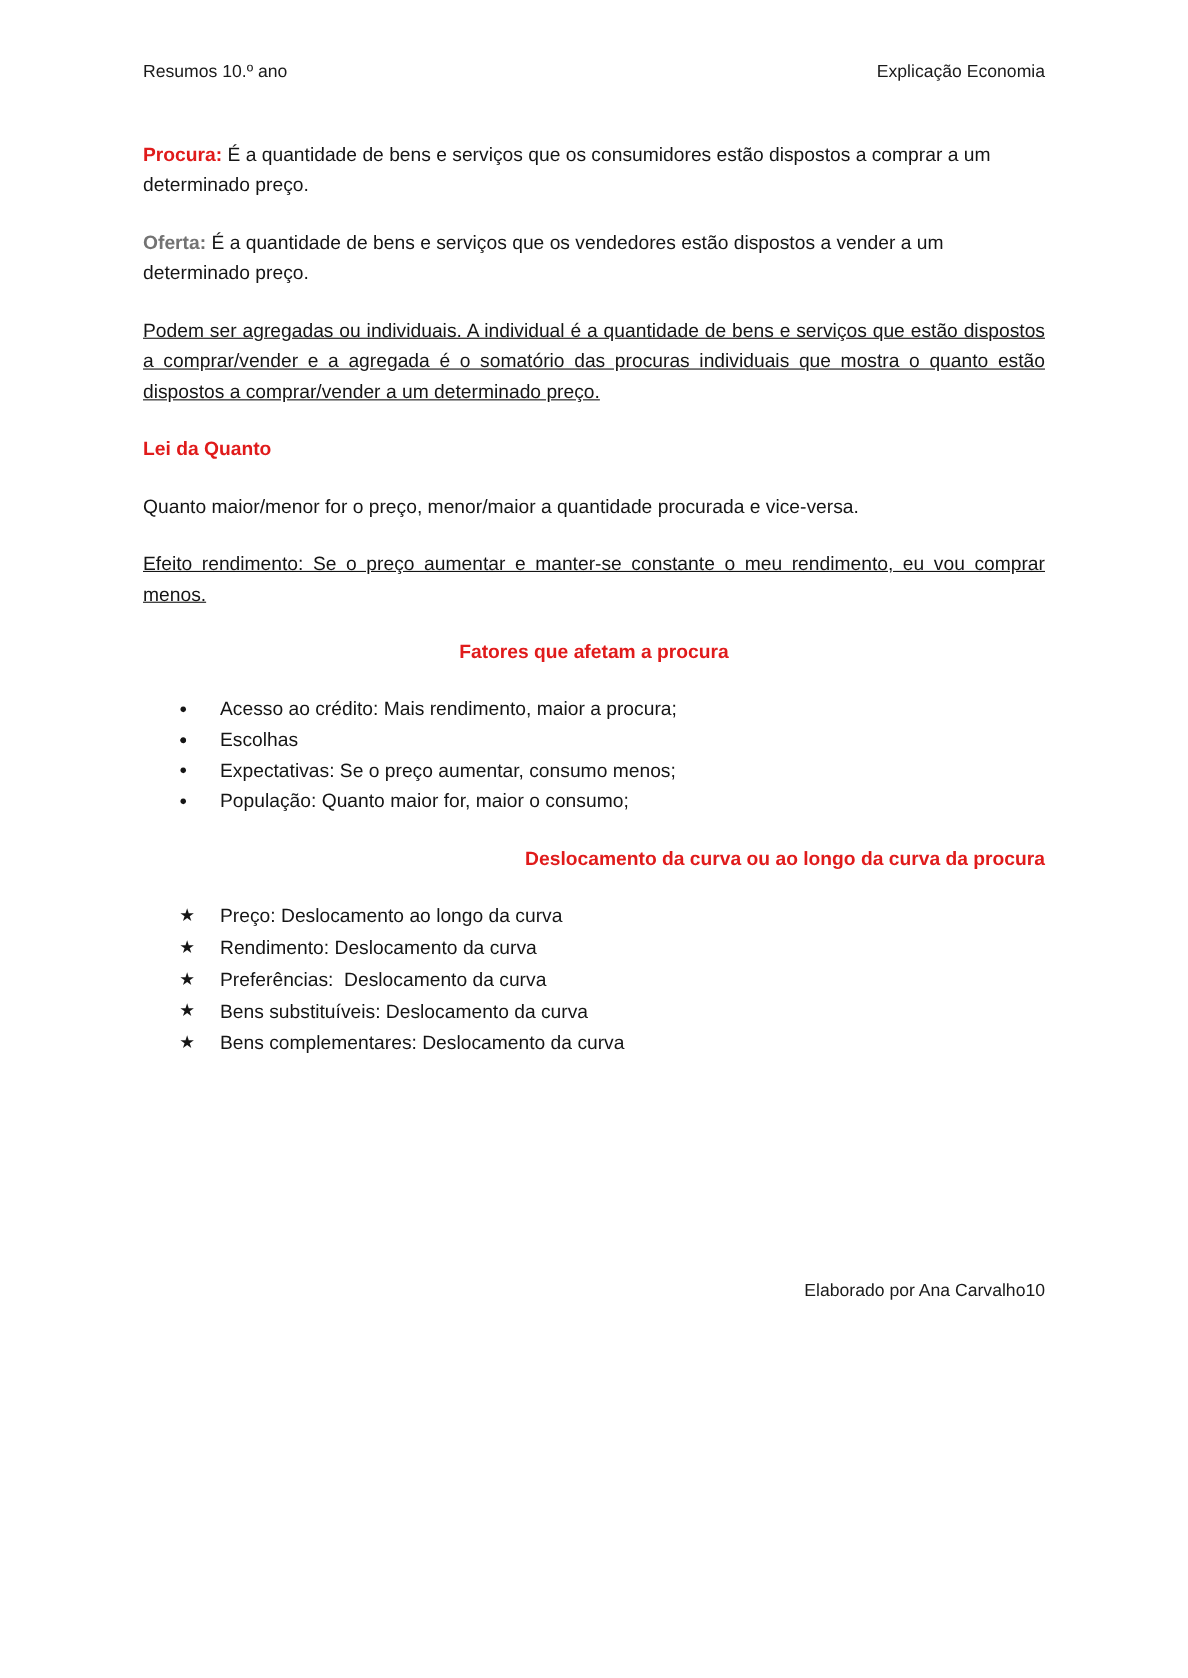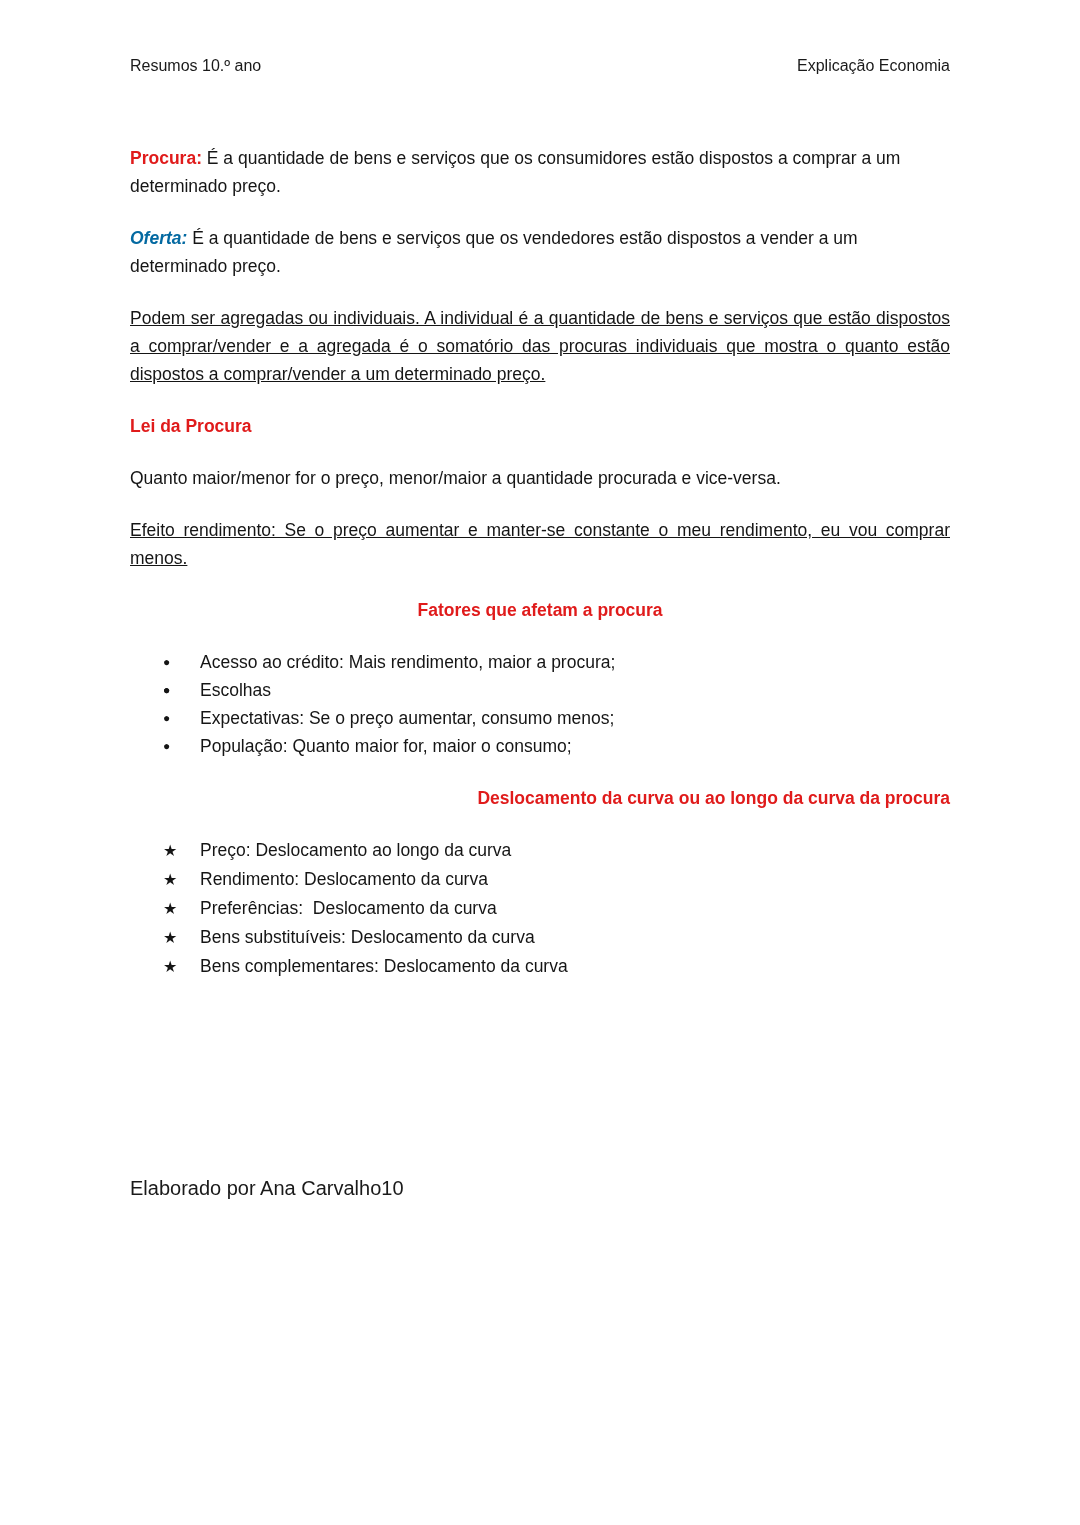--- a/index.html
+++ b/index.html
@@ -14,21 +14,21 @@
     padding: 56px 130px 0 130px;
     overflow: hidden;
   }
   .page-header {
     display: flex;
     justify-content: space-between;
     font-size: 16px;
     line-height: 20px;
     color: #1a1a1a;
   }
-  .doc-body { margin-top: 68px; }
+  .doc-body { margin-top: 50px; }
   .para {
     font-size: 17.5px;
     line-height: 28px;
     margin: 0 0 24px 0;
   }
   .para.justify { text-align: justify; text-decoration: underline; }
   .lead-term { font-weight: bold; }
   .red-heading {
     font-size: 17.5px;
     line-height: 28px;
@@ -52,47 +52,47 @@
     left: 33px;
     top: 0;
   }
   ul.dot-list .marker { font-size: 12px; }
   ul.star-list .marker { font-size: 16px; }
   .li-text { white-space: pre-wrap; }
   .page-footer {
     position: absolute;
     left: 130px;
     right: 130px;
-    bottom: 56px;
+    bottom: 70px;
     display: flex;
-    justify-content: flex-start;
-    font-size: 20px;
+    justify-content: flex-end;
+    font-size: 16px;
     line-height: 20px;
     color: #1a1a1a;
   }
 </style>
 </head>
 <body>
 
 <div class="page">
 
   <div class="page-header">
     <span>Resumos 10.º ano</span>
     <span>Explicação Economia</span>
   </div>
 
   <div class="doc-body">
 
     <p class="para"><span class="lead-term accent" style="color: rgb(224, 27, 27);">Procura:</span><span> É a quantidade de bens e serviços que os consumidores estão dispostos a comprar a um determinado preço.</span></p>
 
-    <p class="para"><span class="lead-term accent" style="color: #0369a1; font-style: italic;">Oferta:</span><span> É a quantidade de bens e serviços que os vendedores estão dispostos a vender a um determinado preço.</span></p>
+    <p class="para"><span class="lead-term accent" style="color: #737373;">Oferta:</span><span> É a quantidade de bens e serviços que os vendedores estão dispostos a vender a um determinado preço.</span></p>
 
     <p class="para justify">Podem ser agregadas ou individuais. A individual é a quantidade de bens e serviços que estão dispostos a comprar/vender e a agregada é o somatório das procuras individuais que mostra o quanto estão dispostos a comprar/vender a um determinado preço.</p>
 
-    <h2 class="red-heading accent" style="color: rgb(224, 27, 27);">Lei da Procura</h2>
+    <h2 class="red-heading accent" style="color: rgb(224, 27, 27);">Lei da Quanto</h2>
 
     <p class="para">Quanto maior/menor for o preço, menor/maior a quantidade procurada e vice-versa.</p>
 
 
     <p class="para justify">Efeito rendimento: Se o preço aumentar e manter-se constante o meu rendimento, eu vou comprar menos.</p>
 
     <h2 class="red-heading accent" style="color: rgb(224, 27, 27); text-align: center;">Fatores que afetam a procura</h2>
 
     <ul class="doc-list dot-list">
       <li><span class="marker">●</span><span class="li-text">Acesso ao crédito: Mais rendimento, maior a procura;</span></li>

